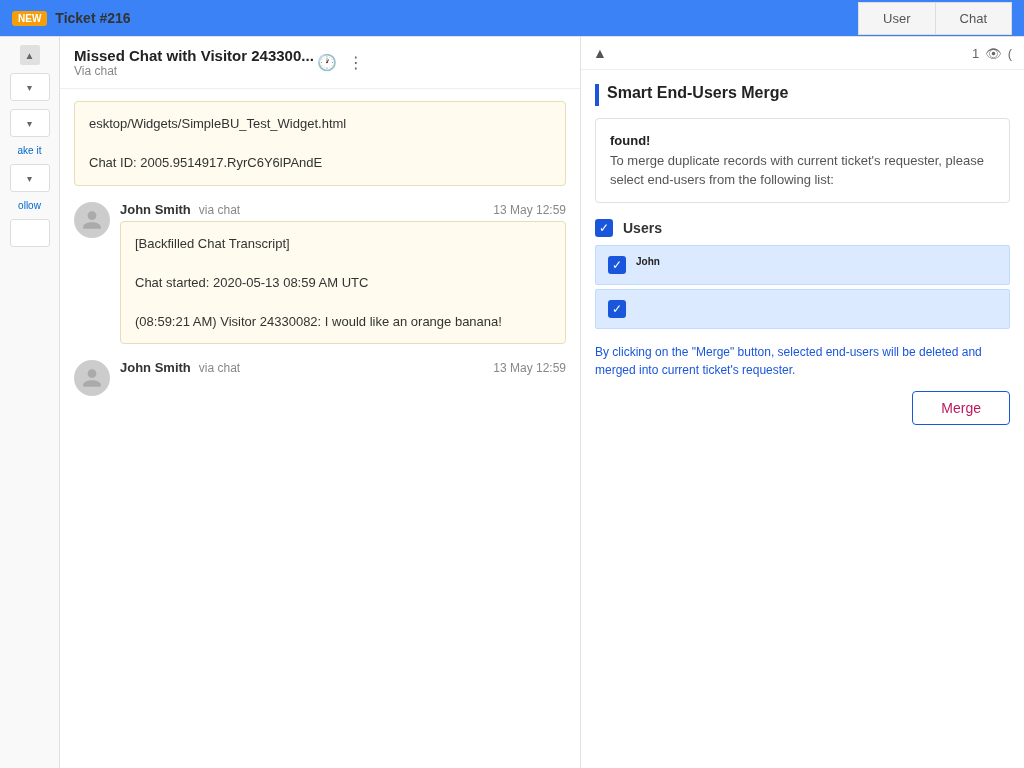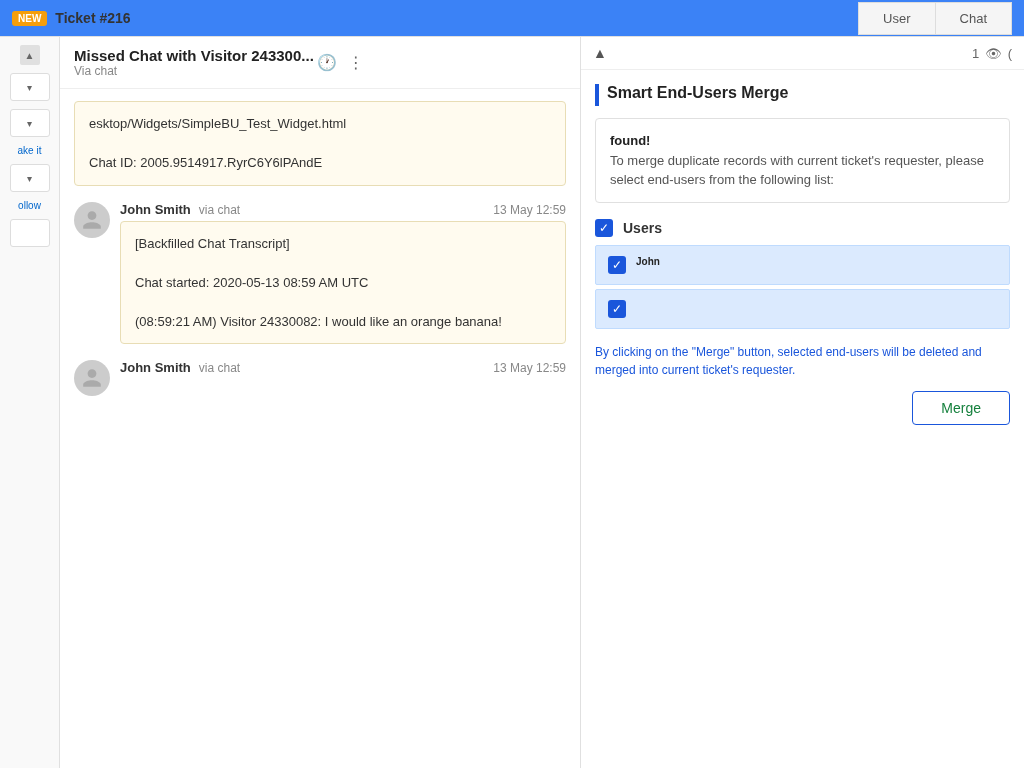--- a/index.html
+++ b/index.html
@@ -281,21 +281,21 @@
     .merge-warning span { color: #1a56db; }
 
     .merge-btn-row {
       display: flex;
       justify-content: flex-end;
     }
     .merge-button {
       padding: 8px 28px;
       border: 1px solid #1a56db;
       background: #fff;
-      color: #15803d;
+      color: #be185d;
       font-size: 14px;
       border-radius: 4px;
       cursor: pointer;
     }
   </style>
 </head>
 <body>
 
 <div class="top-bar">
   <span class="new-badge">NEW</span>

